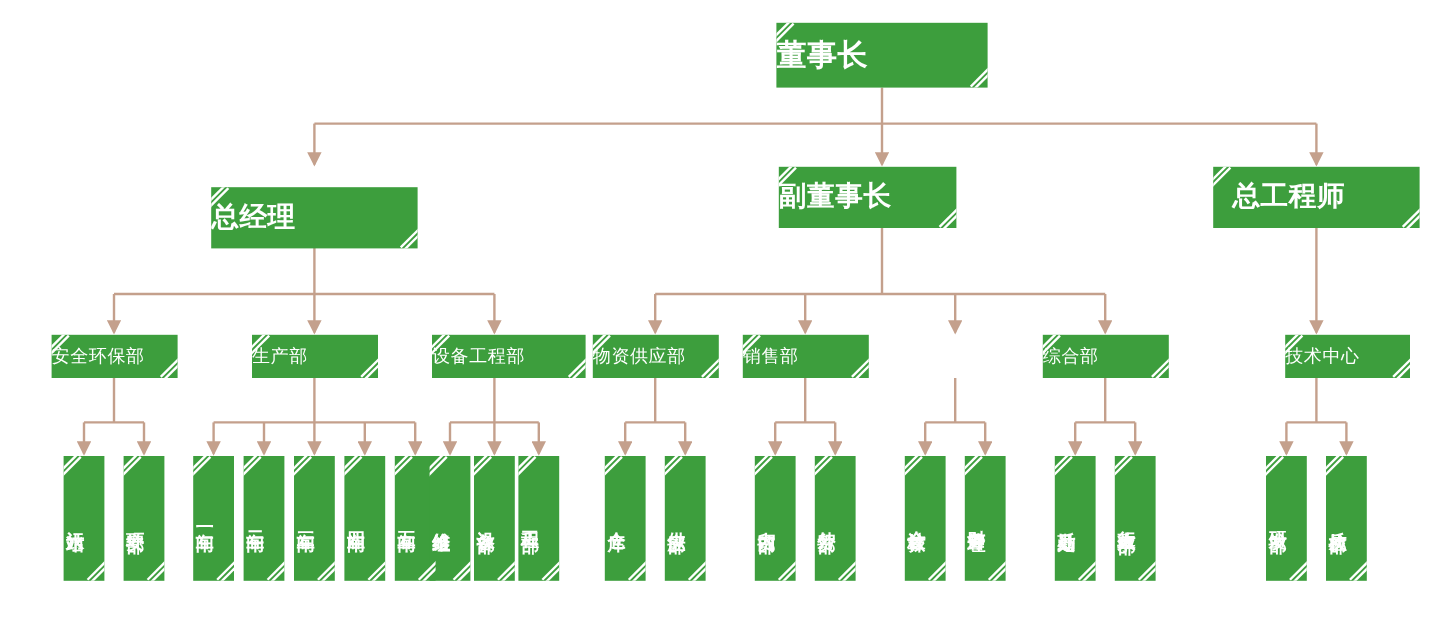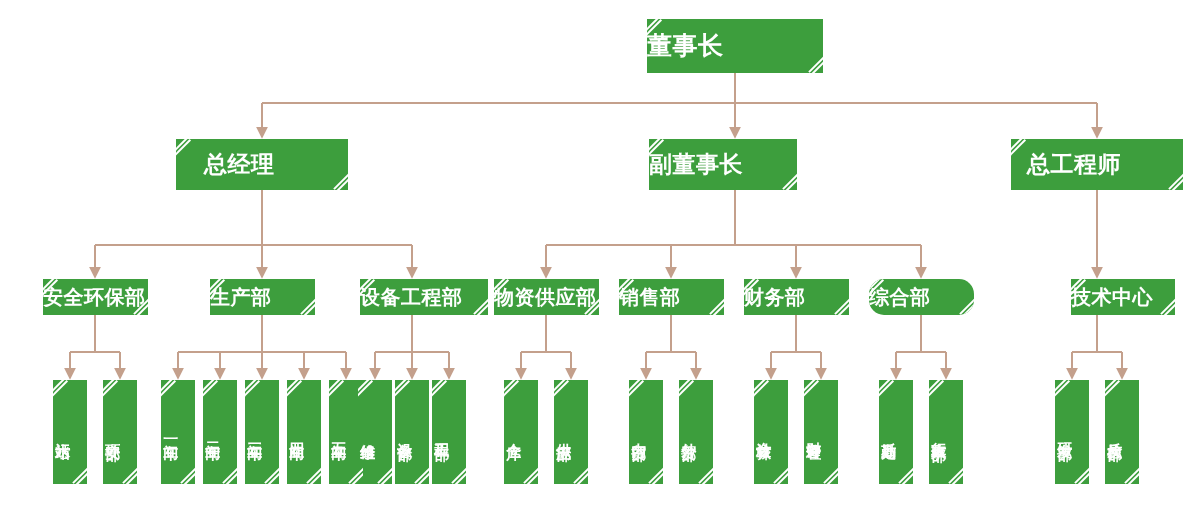--- a/index.html
+++ b/index.html
@@ -77,21 +77,21 @@
     right: -7px; bottom: 5px;
     transform: rotate(-45deg);
   }
   .node .corner-br::after {
     right: -7px; bottom: 10px;
     transform: rotate(-45deg);
   }
 
   .node.level-1 { font-size: 25px; font-weight: 700; }
   .node.level-2 { font-size: 23px; font-weight: 700; }
-  .node.level-3 { font-size: 20px; font-weight: 700; }
+  .node.level-3 { font-size: 15px; font-weight: 400; }
   .node.level-4 {
     font-size: 15px;
     font-weight: 700;
     align-items: center;
   }
   .node.level-4 .label {
     writing-mode: vertical-rl;
     text-orientation: upright;
     line-height: 1.18;
     letter-spacing: 1px;
@@ -176,21 +176,21 @@
       <path d="M 1122 352 L 1122 378" marker-end="url(#arrow)"></path>
     </g>
   </svg>
 
   <div class="node level-1" style="left:647px; top:19px; width:176px; height:54px;">
     <span class="corner-tl"></span>
     <span class="corner-br"></span>
     <span class="label">董事长</span>
   </div>
 
-  <div class="node level-2" style="left:176px; top:139px; width:172px; height:51px;padding-left:28px;">
+  <div class="node level-2" style="left:176px; top:156px; width:172px; height:51px;">
     <span class="corner-tl"></span>
     <span class="corner-br"></span>
     <span class="label">总经理</span>
   </div>
 
   <div class="node level-2" style="left:649px; top:139px; width:148px; height:51px;">
     <span class="corner-tl"></span>
     <span class="corner-br"></span>
     <span class="label">副董事长</span>
   </div>
@@ -224,27 +224,22 @@
     <span class="corner-br"></span>
     <span class="label">物资供应部</span>
   </div>
 
   <div class="node level-3" style="left:619px; top:279px; width:105px; height:36px;">
     <span class="corner-tl"></span>
     <span class="corner-br"></span>
     <span class="label">销售部</span>
   </div>
 
-  <div class="node level-3" style="left:744px; top:279px; width:105px; height:36px;">
-    <span class="corner-tl"></span>
-    <span class="corner-br"></span>
-    <span class="label">财务部</span>
-  </div>
-
-  <div class="node level-3" style="left:869px; top:279px; width:105px; height:36px;border-radius:15px;">
+
+  <div class="node level-3" style="left:869px; top:279px; width:105px; height:36px;">
     <span class="corner-tl"></span>
     <span class="corner-br"></span>
     <span class="label">综合部</span>
   </div>
 
   <div class="node level-3" style="left:1071px; top:279px; width:104px; height:36px;">
     <span class="corner-tl"></span>
     <span class="corner-br"></span>
     <span class="label">技术中心</span>
   </div>

